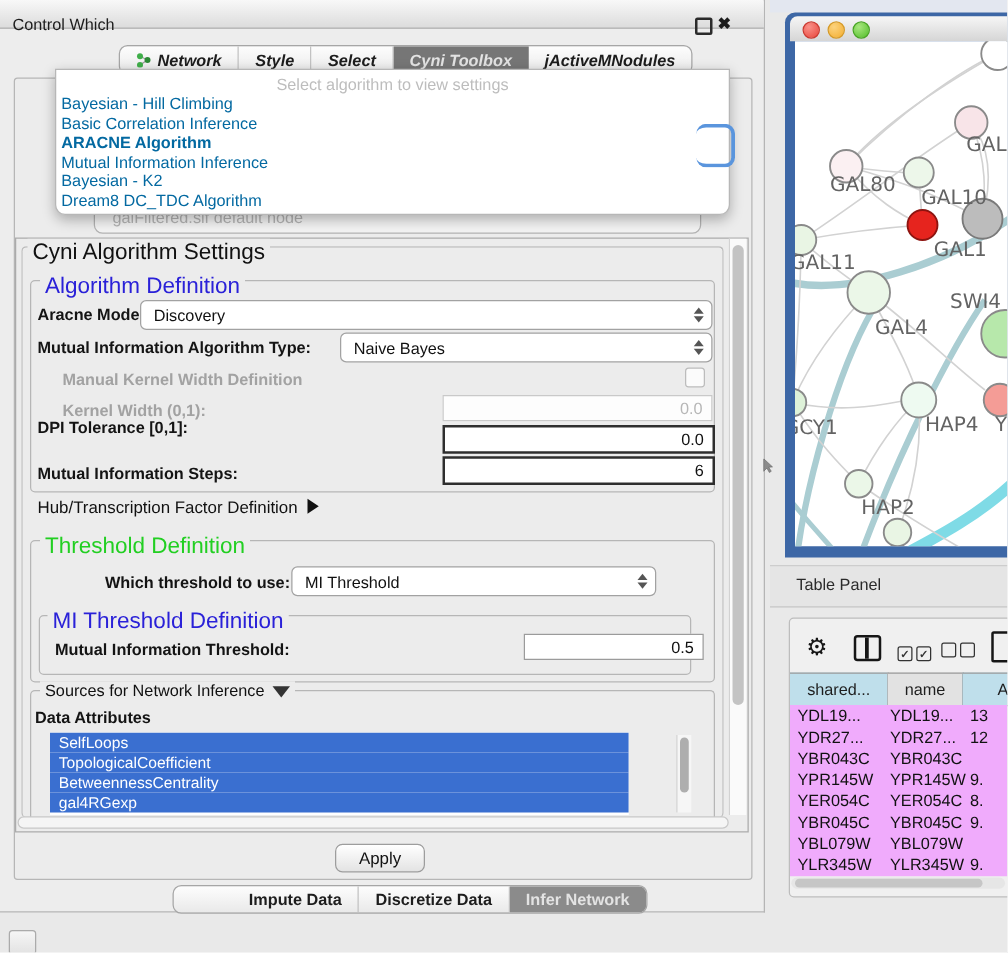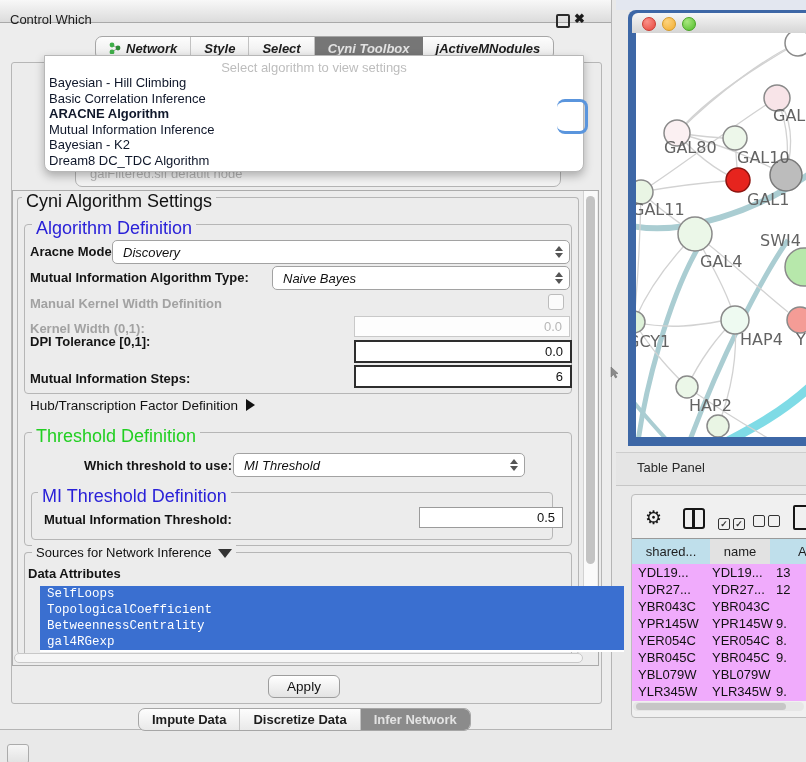--- a/index.html
+++ b/index.html
@@ -19,56 +19,56 @@
   .tab{display:flex;align-items:center;gap:5px;padding:0 13px;font-size:13px;font-weight:bold;color:#1d1d1d;
        border-right:1px solid #c2c2c2;white-space:nowrap;}
   .tab:last-child{border-right:none;}
   .tab.sel{background:#767676;color:#e3e3e3;border-right:none;}
   
   #cp-main{left:11px;top:62px;width:589px;height:640px;background:#ececec;border:1px solid #b6b6b6;border-radius:3px;}
   
   #algo-dropdown{left:44px;top:55px;width:538px;height:115px;background:#fff;border:1px solid #b7b7b7;
                  border-radius:0 0 8px 8px;box-shadow:0 4px 10px rgba(0,0,0,.28);z-index:20;}
   #algo-hint{width:100%;text-align:center;margin-top:4px;font-size:13px;color:#bdbdbd;}
-  .algo-item{height:15.5px;line-height:15.5px;padding-left:4px;font-size:13px;color:#0f172a;white-space:nowrap;}
+  .algo-item{height:15.5px;line-height:15.5px;padding-left:4px;font-size:13px;color:#0369a1;white-space:nowrap;}
   #ghost-combo{left:75px;top:160px;width:470px;height:25px;border:1px solid #b3b3b3;border-radius:7px;
                background:#f3f3f3;z-index:5;color:rgba(60,60,60,.35);font-size:13px;line-height:25px;padding-left:14px;}
   #focus-frag{left:557px;top:99px;width:28px;height:29px;border:3px solid #5a95dd;border-left:none;
               border-radius:8px;z-index:25;}
   
   #settings-vp{left:12px;top:190px;width:585px;height:474px;background:#ececec;border:1px solid #ababab;}
   .grp{position:absolute;border:1px solid #b6b6b6;border-radius:4px;}
   .grp-label{position:absolute;background:#ececec;padding:0 4px;font-size:18px;white-space:nowrap;}
   .blue{color:#2a21d8;} .green{color:#22cf22;}
   .lbl{position:absolute;font-size:13px;font-weight:bold;color:#141414;white-space:nowrap;}
-  .lbl.dis{color:#a2a2a2;}
+  .lbl.dis{color:#a2a2a2;margin-left:20px;}
   .combo{position:absolute;background:#fff;border:1px solid #a2a2a2;border-radius:5px;font-size:13px;color:#111;
-         display:flex;align-items:center;padding-left:10px;font-style:italic;}
+         display:flex;align-items:center;padding-left:10px;}
   .spin{position:absolute;right:6px;top:50%;transform:translateY(-50%);display:flex;flex-direction:column;gap:2px;}
   .spin i{display:block;width:0;height:0;border-left:4px solid transparent;border-right:4px solid transparent;}
   .spin .up{border-bottom:5px solid #555;} .spin .dn{border-top:5px solid #555;}
   .tfield{position:absolute;background:#fff;border:1px solid #9b9b9b;font-size:13px;color:#111;
           display:flex;align-items:center;justify-content:flex-end;padding:0 7px;}
   .tfield.strong{border:2px solid #2e2e2e;}
   .tfield.disfld{border:1px solid #c9c9c9;background:#fdfdfd;color:#b7b7b7;}
   .chk{position:absolute;width:14px;height:14px;border:1px solid #bcbcbc;border-radius:3px;background:#fbfbfb;}
   .tri-right{display:inline-block;width:0;height:0;border-top:6px solid transparent;border-bottom:6px solid transparent;
              border-left:9px solid #111;margin-left:8px;vertical-align:-1px;}
   .tri-down{display:inline-block;width:0;height:0;border-left:7px solid transparent;border-right:7px solid transparent;
             border-top:9px solid #333;margin-left:6px;vertical-align:-1px;}
-  #src-list{left:40px;top:586px;width:584px;height:66px;background:#fff;overflow:hidden;z-index:3;font-family:Liberation Mono, monospace;}
+  #src-list{left:40px;top:586px;width:463px;height:66px;background:#fff;overflow:hidden;z-index:3;}
   .src-item{height:16px;line-height:16px;background:#3a6fd0;color:#fff;font-size:12.5px;padding-left:7px;}
   .vscroll{position:absolute;background:#f6f6f6;border-left:1px solid #d2d2d2;}
   .vthumb{position:absolute;background:#c3c3c3;border-radius:5px;}
   .hscroll{position:absolute;background:#efefef;border:1px solid #c8c8c8;border-radius:5px;}
   
   #apply-btn{left:268px;top:675px;width:70px;height:21px;background:linear-gradient(#ffffff,#e3e3e3);
              border:1px solid #9d9d9d;border-radius:6px;font-size:13.5px;color:#111;
              display:flex;align-items:center;justify-content:center;}
-  #bottom-tabstrip{left:138px;top:708px;height:21px;}
+  #bottom-tabstrip{left:138px;top:708px;height:21px;padding-left:47px;}
   
   #top-strip{left:616px;top:0;width:190px;height:10px;background:#e3e7f0;}
   #net-frame{left:628px;top:10px;width:178px;height:436px;background:#3d67a6;border-radius:8px 0 0 0;}
   #net-titlebar{left:632px;top:13px;width:174px;height:20px;background:linear-gradient(#f6f6f6,#d5d5d5);border-radius:6px 0 0 0;}
   .traffic{position:absolute;top:17px;width:12px;height:12px;border-radius:50%;}
   #net-canvas{left:636px;top:33px;width:170px;height:404px;background:#fff;}
   
   #tp-bar{left:616px;top:452px;width:190px;height:32px;background:#e5e5e5;border-top:1px solid #cdcdcd;border-bottom:1px solid #c6c6c6;}
   #tp-title{left:637px;top:460px;font-size:13px;color:#2a2a2a;}
   #tp-box{left:631px;top:494px;width:180px;height:222px;background:#f0f0f0;border:1px solid #bdbdbd;border-radius:4px;overflow:hidden;}

